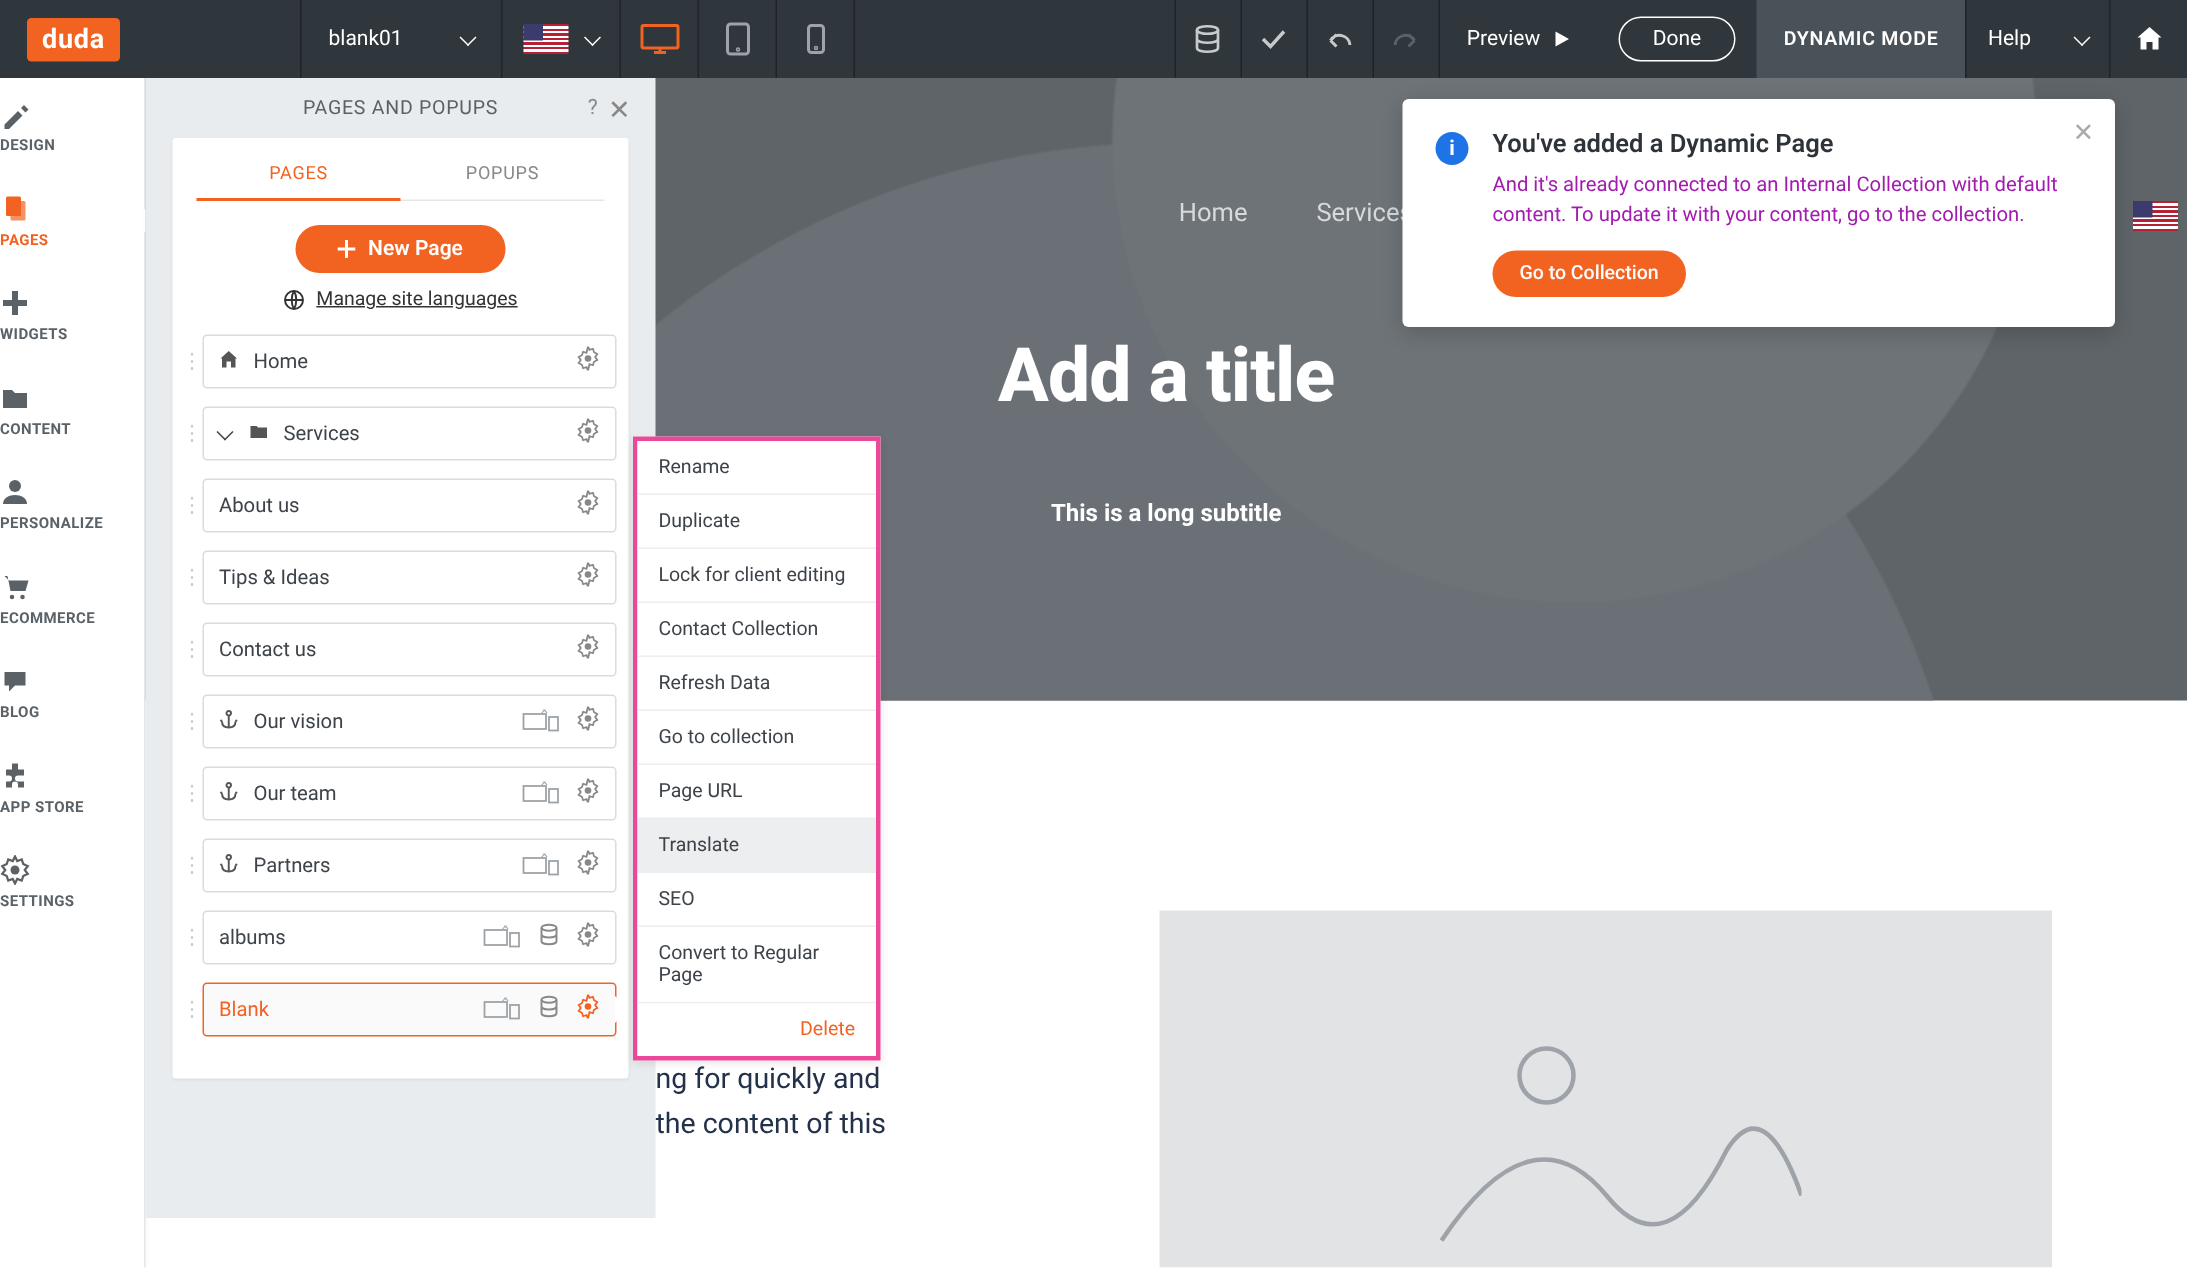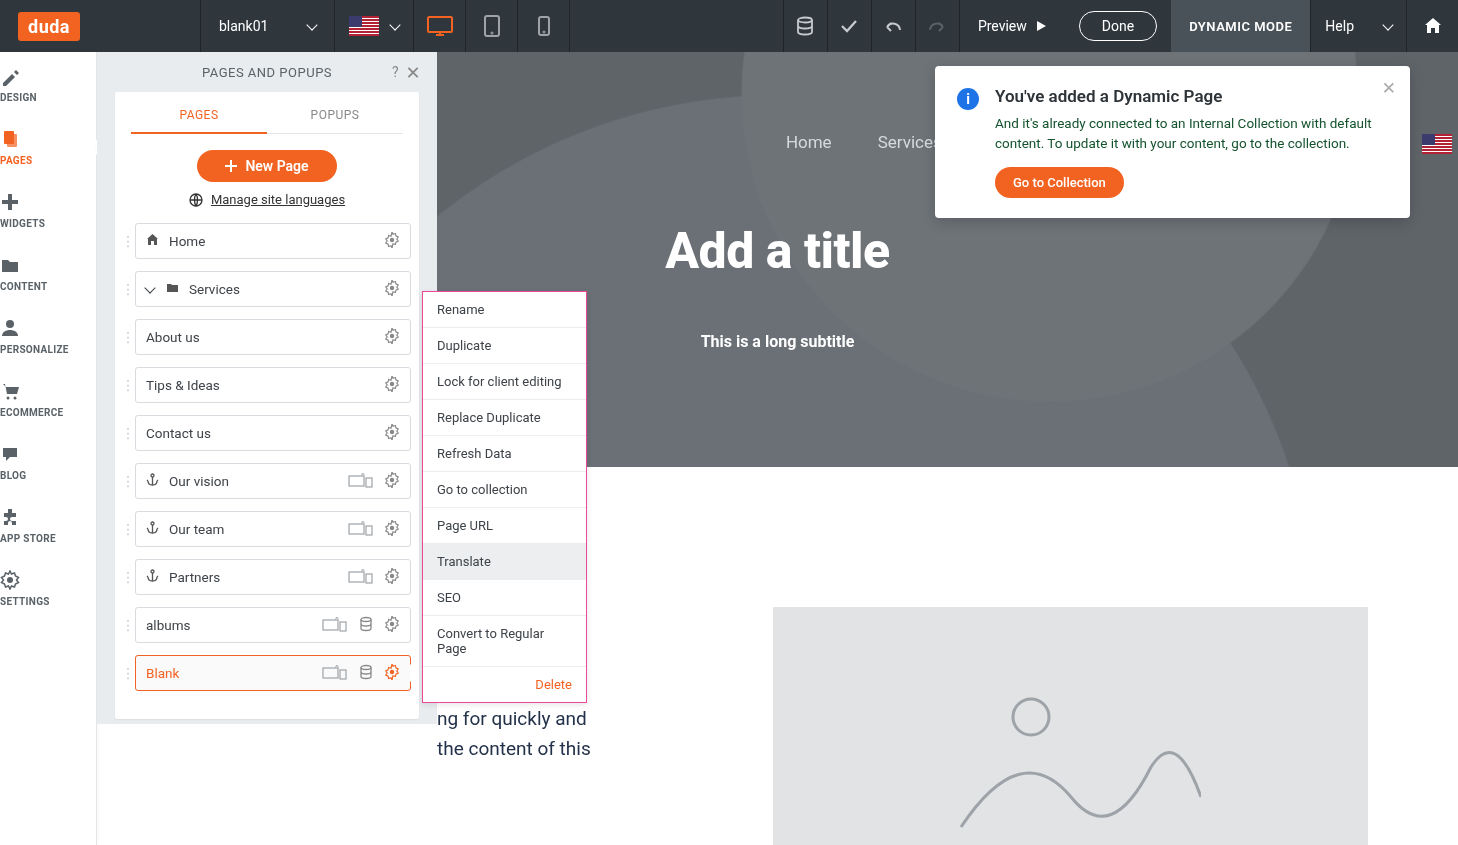--- a/index.html
+++ b/index.html
@@ -26,21 +26,21 @@
 .home-btn { width: 52px; height:52px; display:flex; align-items:center; justify-content:center; border-left:1px solid #1e2429; cursor:pointer; }
 
 
 .leftnav { position: absolute; left:0; top:52px; bottom:0; width: 97px; background:#fff; border-right: 1px solid #e3e5e7; display:flex; flex-direction:column; box-shadow: 1px 0 3px rgba(0,0,0,0.03);}
 .nav-item { display:flex; flex-direction:column; align-items:flex-start; gap:6px; padding: 14px 0 12px; cursor:pointer; color:#5a6268; font-size: 10px; font-weight:700; letter-spacing:0.3px; position:relative;}
 .nav-item.active { color: #f26322; }
 .nav-item.active::after { content:""; position:absolute; right:-8px; top:50%; transform:translateY(-50%); width:0; height:0; border-top:8px solid transparent; border-bottom:8px solid transparent; border-left:8px solid #fff; filter: drop-shadow(1px 0 1px rgba(0,0,0,0.1));}
 .nav-item svg { width:20px; height:20px; }
 
 
-.pages-panel { position: absolute; left:97px; top:52px; width: 340px; height: 672px; background: #e9ecee; z-index: 5; }
+.pages-panel { position: absolute; left:97px; top:52px; width: 340px; height: 760px; background: #e9ecee; z-index: 5; }
 .panel-head { height: 40px; display:flex; align-items:center; justify-content:center; color:#5a6268; font-size:13px; letter-spacing:0.5px; position:relative;}
 .panel-head .q { position:absolute; right: 38px; top: 12px; color:#888; cursor:pointer; font-size:14px;}
 .panel-head .x { position:absolute; right: 16px; top: 10px; color:#888; cursor:pointer; font-size:18px; }
 .inner-card { background:#fff; margin: 0 18px 0 18px; border-radius: 2px; box-shadow: 0 1px 2px rgba(0,0,0,0.06); padding-bottom: 16px;}
 .tabs { display:flex; border-bottom:1px solid #e3e5e7; margin: 0 16px; padding-top:8px;}
 .tab { flex:1; text-align:center; padding: 8px 0 10px; font-size:12px; letter-spacing:0.5px; color:#888; cursor:pointer;}
 .tab.active { color:#f26322; border-bottom:2px solid #f26322; margin-bottom:-1px;}
 .new-page-btn { display:flex; align-items:center; justify-content:center; gap:8px; background:#f26322; color:#fff; border:none; border-radius:18px; padding:8px 28px; margin: 16px auto 10px; font-size:14px; font-weight:600; cursor:pointer;}
 .manage-lang { display:flex; align-items:center; justify-content:center; gap:8px; color:#333; text-decoration:underline; font-size:13px; cursor:pointer; padding-bottom:6px;}
 .page-list { padding: 10px 0 0 0;}
@@ -49,21 +49,21 @@
 .page-box { border:1px solid #d8dce0; border-radius:3px; height:36px; display:flex; align-items:center; padding:0 10px; background:#fff; gap:10px; cursor:pointer; position:relative; font-size: 13.5px; color:#3d4349;}
 .page-box.selected { border-color:#f26322; color:#f26322; background:#fafafa;}
 .page-box .left-ic svg { width:13px; height:13px; }
 .page-box .name { flex:1; }
 .page-box .gear { width:16px; height:16px; }
 .row-arrow { position:absolute; right:-9px; top:50%; transform:translateY(-50%); width:0; height:0; border-top:9px solid transparent; border-bottom:9px solid transparent; border-left:9px solid #fff; z-index:11;}
 .mini-screens { display:inline-flex; gap:0; align-items:flex-end;}
 .mini-screens svg { stroke:#9da3a8; }
 
 
-.ctx { position:absolute; left:422px; top:291px; width:165px; background:#fff; border:1px solid #ec4899; box-shadow:0 2px 6px rgba(0,0,0,0.1); z-index:10;}
+.ctx { position:absolute; left:422px; top:291px; width:165px; background:#fff; border:3px solid #ec4899; box-shadow:0 2px 6px rgba(0,0,0,0.1); z-index:10;}
 .ctx-item { padding: 10px 14px; font-size:13px; color:#3d4349; border-bottom:1px solid #ebedef; cursor:pointer; background:#fff;}
 .ctx-item.hover { background:#eceef0;}
 .ctx-item:last-child { border-bottom:none;text-align:right;}
 .ctx-item.danger { color:#f26322;}
 
 
 .canvas { position:absolute; left:97px; right:0; top:52px; bottom:0; overflow:hidden;}
 .hero { height: 415px; background: radial-gradient(circle at 70% 10%, #6e7378 0 30%, transparent 30.2%), radial-gradient(circle at 50% 140%, #6a7075 0 60%, transparent 60.2%), #5f6469; position: relative;}
 .sitenav { position:absolute; top:80px; right: 120px; display:flex; gap:46px; color:#d6dadd; font-size:17px;}
 .sitenav .item { cursor:pointer; display:flex; align-items:center; gap:8px;}
@@ -76,21 +76,21 @@
 .col-left p { font-size:19px; color:#23324a; line-height:1.55;}
 .placeholder { width:595px; height:300px; background:#e1e3e5; display:flex; align-items:center; justify-content:center; position:relative; overflow:hidden;}
 .placeholder svg { stroke:#9da3a8; stroke-width:3; fill:none;}
 
 
 .notif { position:absolute; right:48px; top:66px; width:475px; background:#fff; border-radius:4px; box-shadow:0 4px 14px rgba(0,0,0,0.18); padding: 20px 28px 20px 22px; z-index:20;}
 .notif-x { position:absolute; right:14px; top:12px; color:#aaa; cursor:pointer; font-size:17px;}
 .notif-row { display:flex; gap:16px; align-items:flex-start;}
 .notif-ic { width:22px; height:22px; border-radius:50%; background:#1e74e6; color:#fff; display:flex; align-items:center; justify-content:center; font-weight:700; font-size:14px; flex-shrink:0; margin-top:2px;}
 .notif-title { font-size:17px; font-weight:600; color:#2d3338; margin-bottom:8px;}
-.notif-body { font-size:13.5px; color:#14532d; line-height:1.45; margin-bottom:14px;}
+.notif-body { font-size:13.5px; color:#a21caf; line-height:1.45; margin-bottom:14px;}
 .notif-btn { background:#f26322; color:#fff; border:none; border-radius:17px; padding:8px 18px; font-size:13px; font-weight:500; cursor:pointer;}
 
 .chev { display:inline-block; width:8px; height:8px; border-right:1.5px solid currentColor; border-bottom:1.5px solid currentColor; transform:rotate(45deg); margin-bottom:3px;}
 </style>
 </head>
 <body>
 
 <div class="topbar">
   <span class="logo">duda</span>
   <div class="site-select">
@@ -476,21 +476,21 @@
     </div>
         </div>
       </div>
   </div>
 </div>
 
 <div class="ctx" id="ctx-menu">
     <div class="ctx-item">Rename</div>
     <div class="ctx-item">Duplicate</div>
     <div class="ctx-item">Lock for client editing</div>
-    <div class="ctx-item">Replace Duplicate</div>
+    <div class="ctx-item">Contact Collection</div>
     <div class="ctx-item">Refresh Data</div>
     <div class="ctx-item">Go to collection</div>
     <div class="ctx-item">Page URL</div>
     <div class="ctx-item hover">Translate</div>
     <div class="ctx-item">SEO</div>
     <div class="ctx-item">Convert to Regular Page</div>
     <div class="ctx-item danger">Delete</div>
   </div>
 
 <div class="notif">

